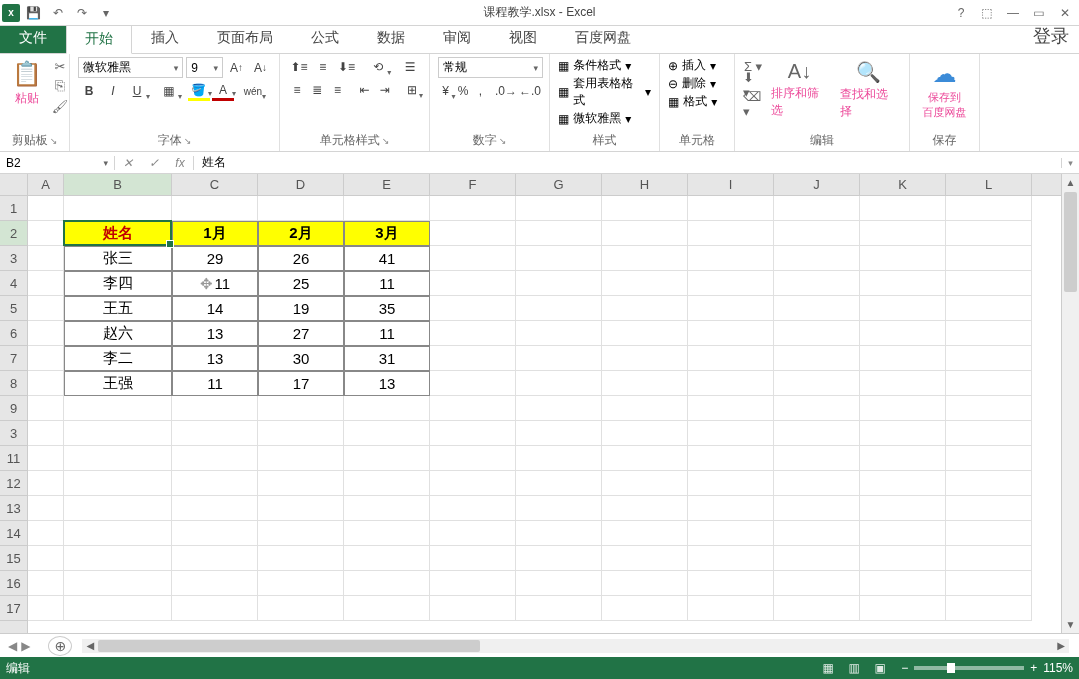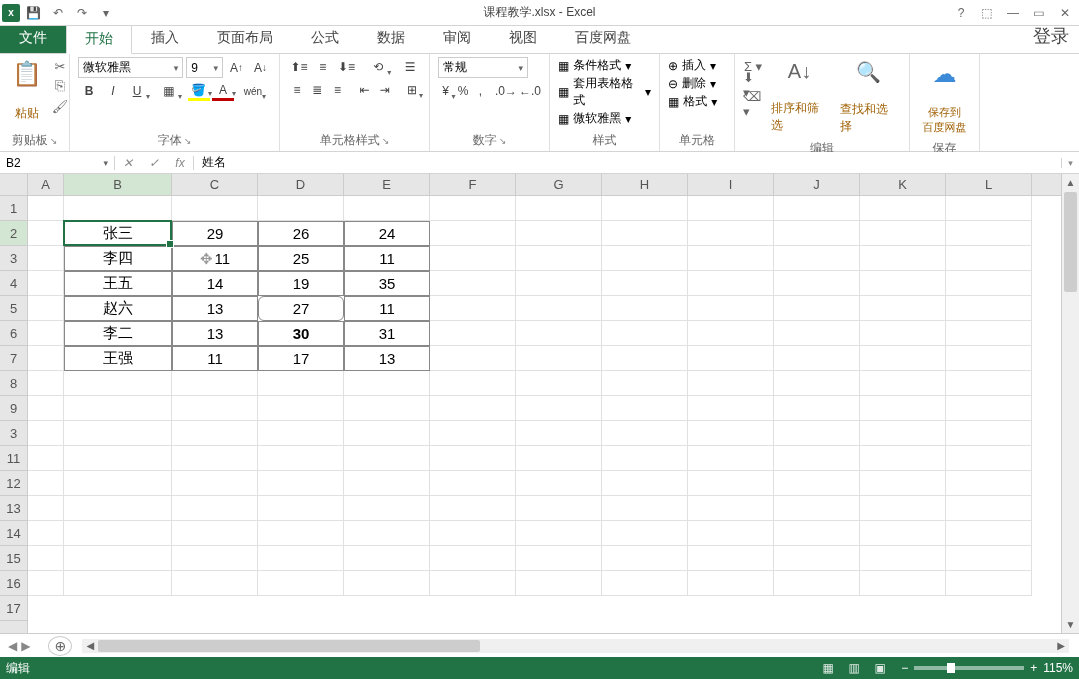--- a/index.html
+++ b/index.html
@@ -22,21 +22,21 @@
 .ribbon-tabs .right-link { margin-left: auto; padding: 5px 10px; color: #444; font-size: 18px; }
 
 
 .ribbon { height: 98px; background: #fff; border-bottom: 1px solid #d4d4d4; display: flex; }
 .ribbon-group { border-right: 1px solid #e0e0e0; padding: 3px 8px 0; display: flex; flex-direction: column; justify-content: space-between; }
 .ribbon-group .group-label { text-align: center; font-size: 12px; color: #666; padding: 2px 0; display: flex; align-items: center; justify-content: center; gap: 2px; }
 .ribbon-group .group-label .expand { font-size: 9px; color: #888; }
 .rg-body { display: flex; gap: 4px; flex: 1; align-items: flex-start; }
 .big-btn { display: flex; flex-direction: column; align-items: center; justify-content: center; padding: 3px 4px; cursor: pointer; }
 .big-btn .icon { font-size: 24px; color: #666; }
-.big-btn .lbl { font-size: 12px; color: #a16207; margin-top: 17px; }
+.big-btn .lbl { font-size: 12px; color: #ec4899; margin-top: 2px; }
 .mini-col { display: flex; flex-direction: column; gap: 2px; }
 .mini-btn { width: 20px; height: 18px; display: flex; align-items: center; justify-content: center; color: #666; cursor: pointer; font-size: 13px; }
 .font-row1 { display: flex; align-items: center; gap: 3px; }
 .font-row2 { display: flex; align-items: center; gap: 2px; margin-top: 3px; }
 .combo { border: 1px solid #ccc; background: #fff; height: 21px; display: flex; align-items: center; padding: 0 4px; justify-content: space-between; cursor: pointer; }
 .combo .arrow { font-size: 9px; color: #666; margin-left: 3px; }
 .sq-btn { width: 22px; height: 20px; display: flex; align-items: center; justify-content: center; cursor: pointer; color: #444; position: relative; }
 .sq-btn.drop::after { content: "▾"; font-size: 8px; color: #666; position: absolute; right: -2px; bottom: 0; }
 .underline-red { border-bottom: 3px solid #c00000; }
 .underline-yellow { border-bottom: 3px solid #ffff00; }
@@ -205,21 +205,21 @@
       </div>
     </div>
     <div class="group-label">
         <span>单元格样式</span>
         <span class="expand">↘</span>
       </div>
   </div>
 
   <div class="ribbon-group" style="width:120px">
     <div style="display:flex;flex-direction:column;flex:1;gap:3px">
-      <div class="combo" style="width:90px">
+      <div class="combo" style="width:105px">
           <span>常规</span>
           <span class="arrow">▾</span>
         </div>
       <div style="display:flex;gap:2px">
         <span class="sq-btn drop">¥</span>
         <span class="sq-btn">%</span>
         <span class="sq-btn">,</span>
         <span style="width:4px"></span>
         <span class="sq-btn">.0→</span>
         <span class="sq-btn">←.0</span>
@@ -349,24 +349,38 @@
           <div class="cell" style="width: 86px;"></div>
           <div class="cell" style="width: 86px;"></div>
           <div class="cell" style="width: 86px;"></div>
           <div class="cell" style="width: 86px;"></div>
           <div class="cell" style="width: 86px;"></div>
           <div class="cell" style="width: 86px;"></div>
           <div class="cell" style="width: 86px;"></div>
         </div>
         <div class="row">
           <div class="cell" style="width: 36px;"></div>
+          <div class="cell hdr name" style="width: 108px;">姓名</div>
+          <div class="cell hdr" style="width: 86px;">1月</div>
+          <div class="cell hdr" style="width: 86px;">2月</div>
+          <div class="cell hdr" style="width: 86px;">3月</div>
+          <div class="cell" style="width: 86px;"></div>
+          <div class="cell" style="width: 86px;"></div>
+          <div class="cell" style="width: 86px;"></div>
+          <div class="cell" style="width: 86px;"></div>
+          <div class="cell" style="width: 86px;"></div>
+          <div class="cell" style="width: 86px;"></div>
+          <div class="cell" style="width: 86px;"></div>
+        </div>
+        <div class="row">
+          <div class="cell" style="width: 36px;"></div>
           <div class="cell d" style="width: 108px;">张三</div>
           <div class="cell d" style="width: 86px;">29</div>
           <div class="cell d" style="width: 86px;">26</div>
-          <div class="cell d" style="width: 86px;">24</div>
+          <div class="cell d" style="width: 86px;">41</div>
           <div class="cell" style="width: 86px;"></div>
           <div class="cell" style="width: 86px;"></div>
           <div class="cell" style="width: 86px;"></div>
           <div class="cell" style="width: 86px;"></div>
           <div class="cell" style="width: 86px;"></div>
           <div class="cell" style="width: 86px;"></div>
           <div class="cell" style="width: 86px;"></div>
         </div>
         <div class="row">
           <div class="cell" style="width: 36px;"></div>
@@ -393,35 +407,35 @@
           <div class="cell" style="width: 86px;"></div>
           <div class="cell" style="width: 86px;"></div>
           <div class="cell" style="width: 86px;"></div>
           <div class="cell" style="width: 86px;"></div>
           <div class="cell" style="width: 86px;"></div>
         </div>
         <div class="row">
           <div class="cell" style="width: 36px;"></div>
           <div class="cell d" style="width: 108px;">赵六</div>
           <div class="cell d" style="width: 86px;">13</div>
-          <div class="cell d" style="width: 86px; border-radius: 6px;">27</div>
+          <div class="cell d" style="width: 86px;">27</div>
           <div class="cell d" style="width: 86px;">11</div>
           <div class="cell" style="width: 86px;"></div>
           <div class="cell" style="width: 86px;"></div>
           <div class="cell" style="width: 86px;"></div>
           <div class="cell" style="width: 86px;"></div>
           <div class="cell" style="width: 86px;"></div>
           <div class="cell" style="width: 86px;"></div>
           <div class="cell" style="width: 86px;"></div>
         </div>
         <div class="row">
           <div class="cell" style="width: 36px;"></div>
           <div class="cell d" style="width: 108px;">李二</div>
           <div class="cell d" style="width: 86px;">13</div>
-          <div class="cell d" style="width: 86px; font-weight: bold;">30</div>
+          <div class="cell d" style="width: 86px;">30</div>
           <div class="cell d" style="width: 86px;">31</div>
           <div class="cell" style="width: 86px;"></div>
           <div class="cell" style="width: 86px;"></div>
           <div class="cell" style="width: 86px;"></div>
           <div class="cell" style="width: 86px;"></div>
           <div class="cell" style="width: 86px;"></div>
           <div class="cell" style="width: 86px;"></div>
           <div class="cell" style="width: 86px;"></div>
         </div>
         <div class="row">

